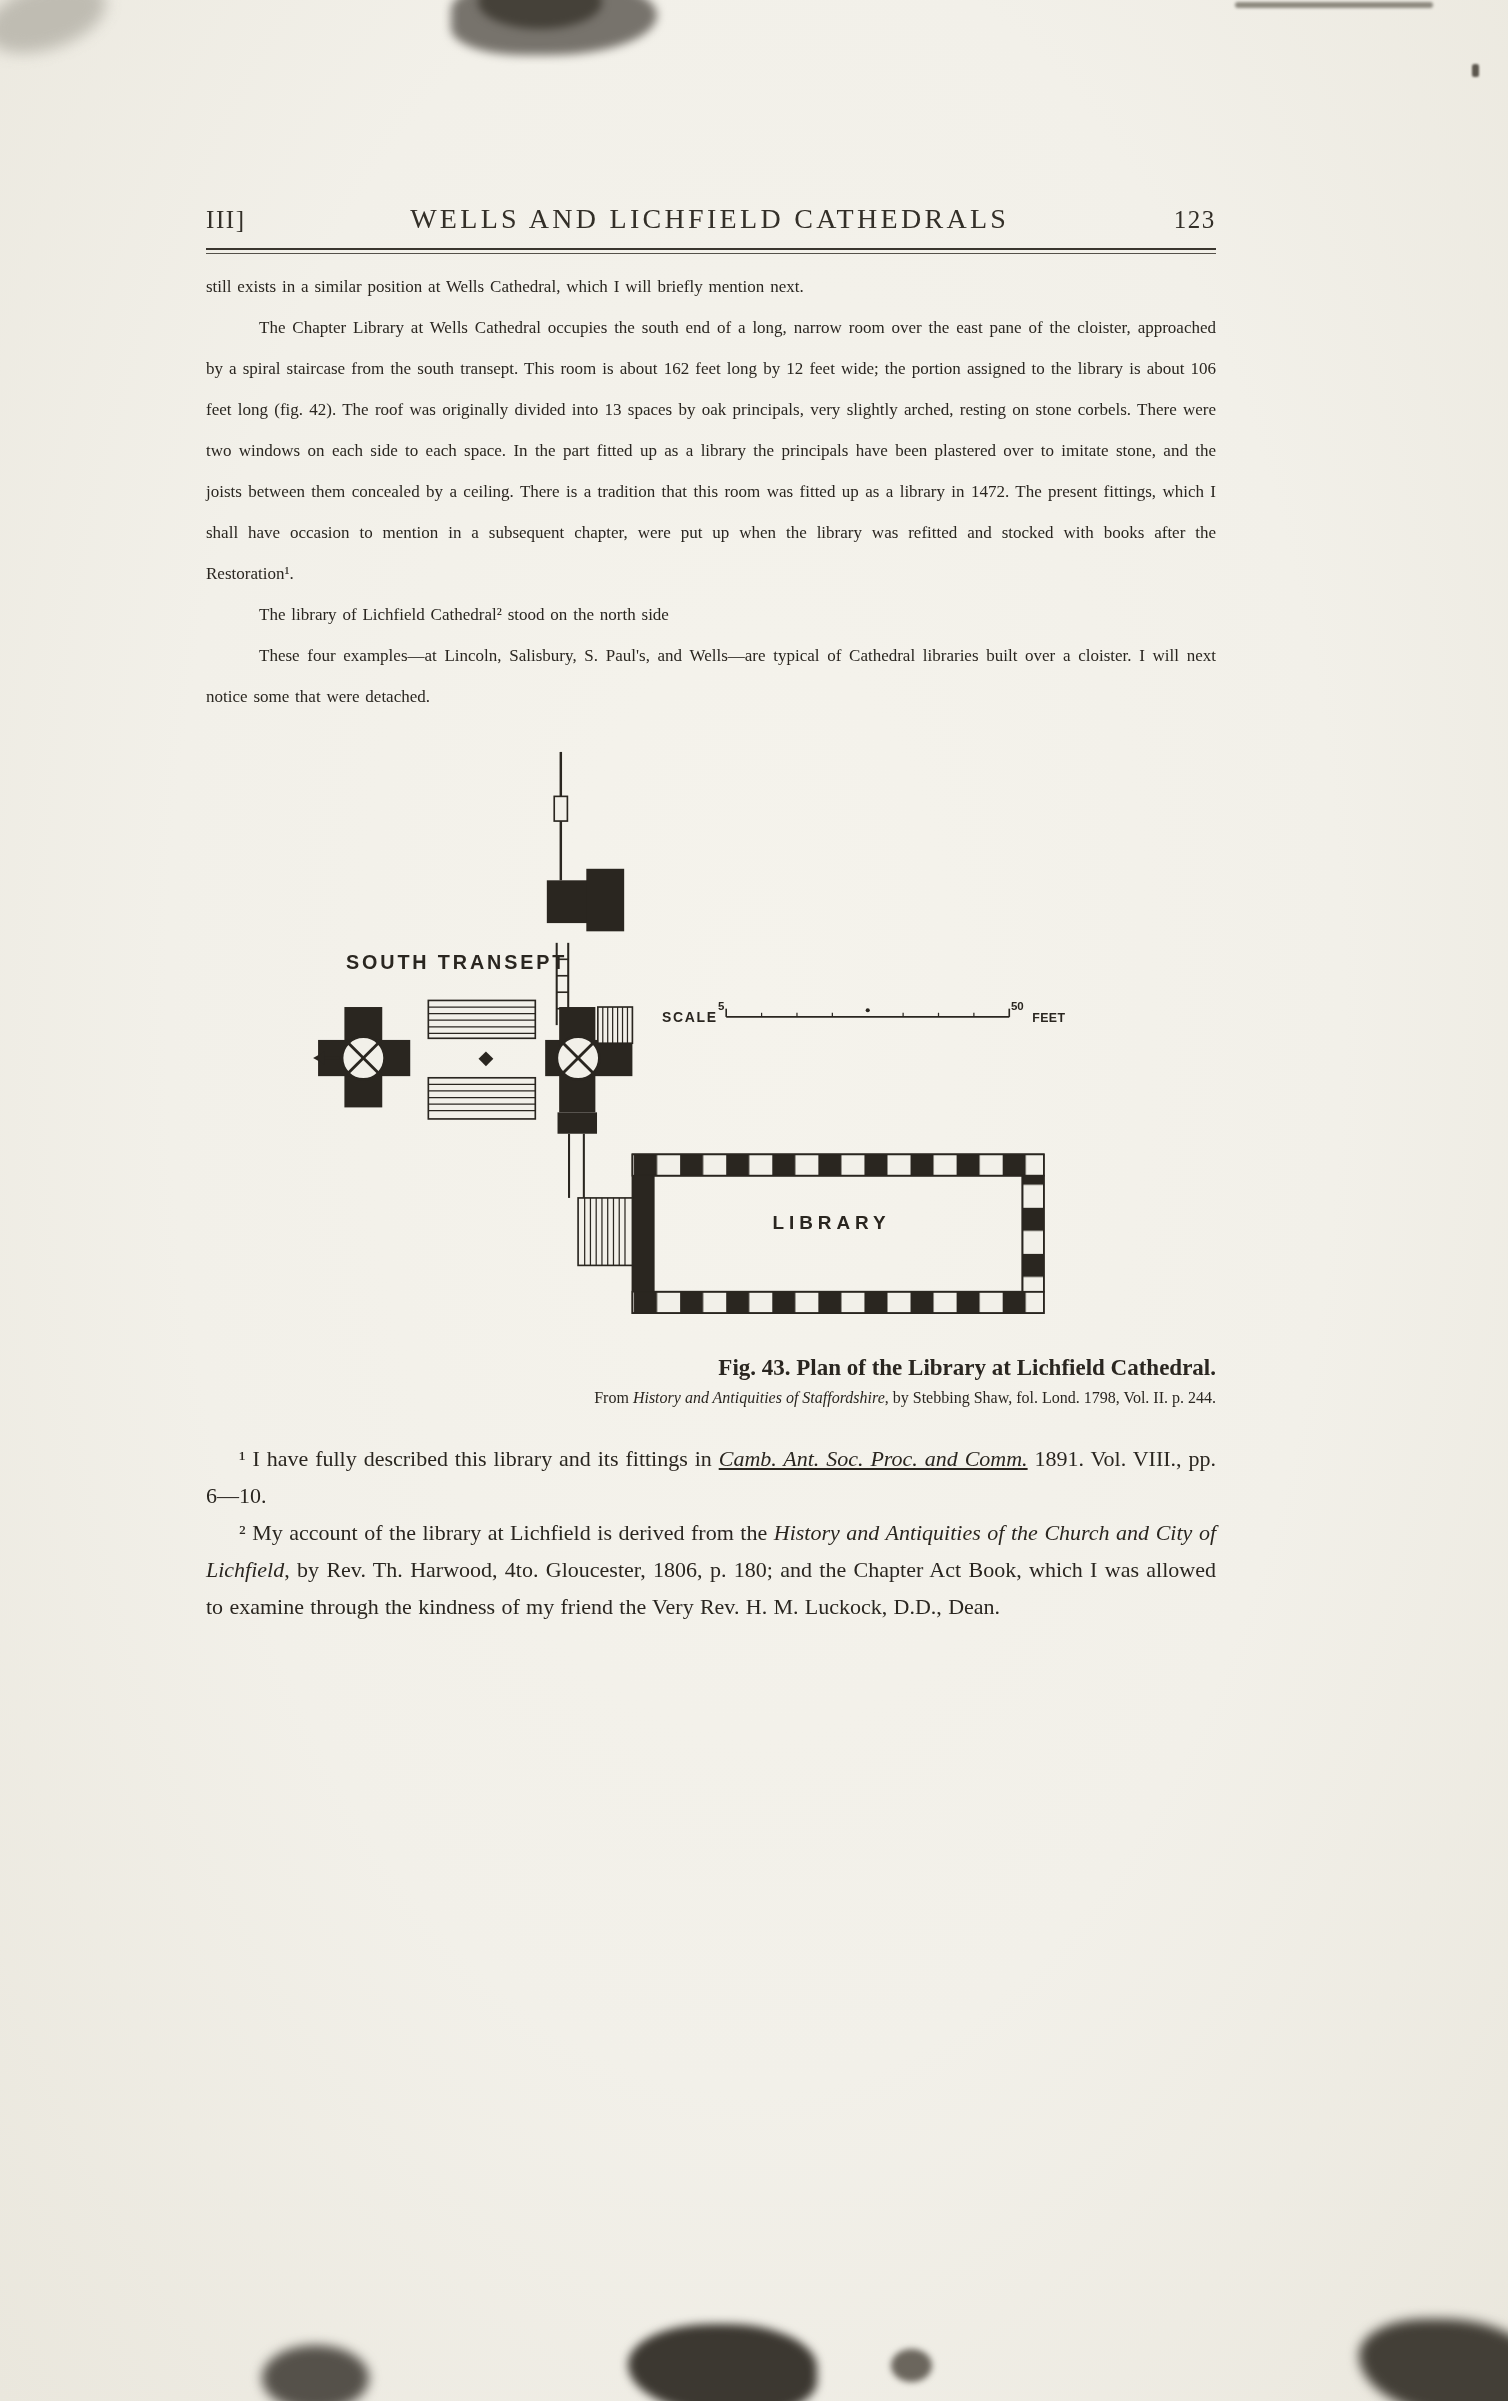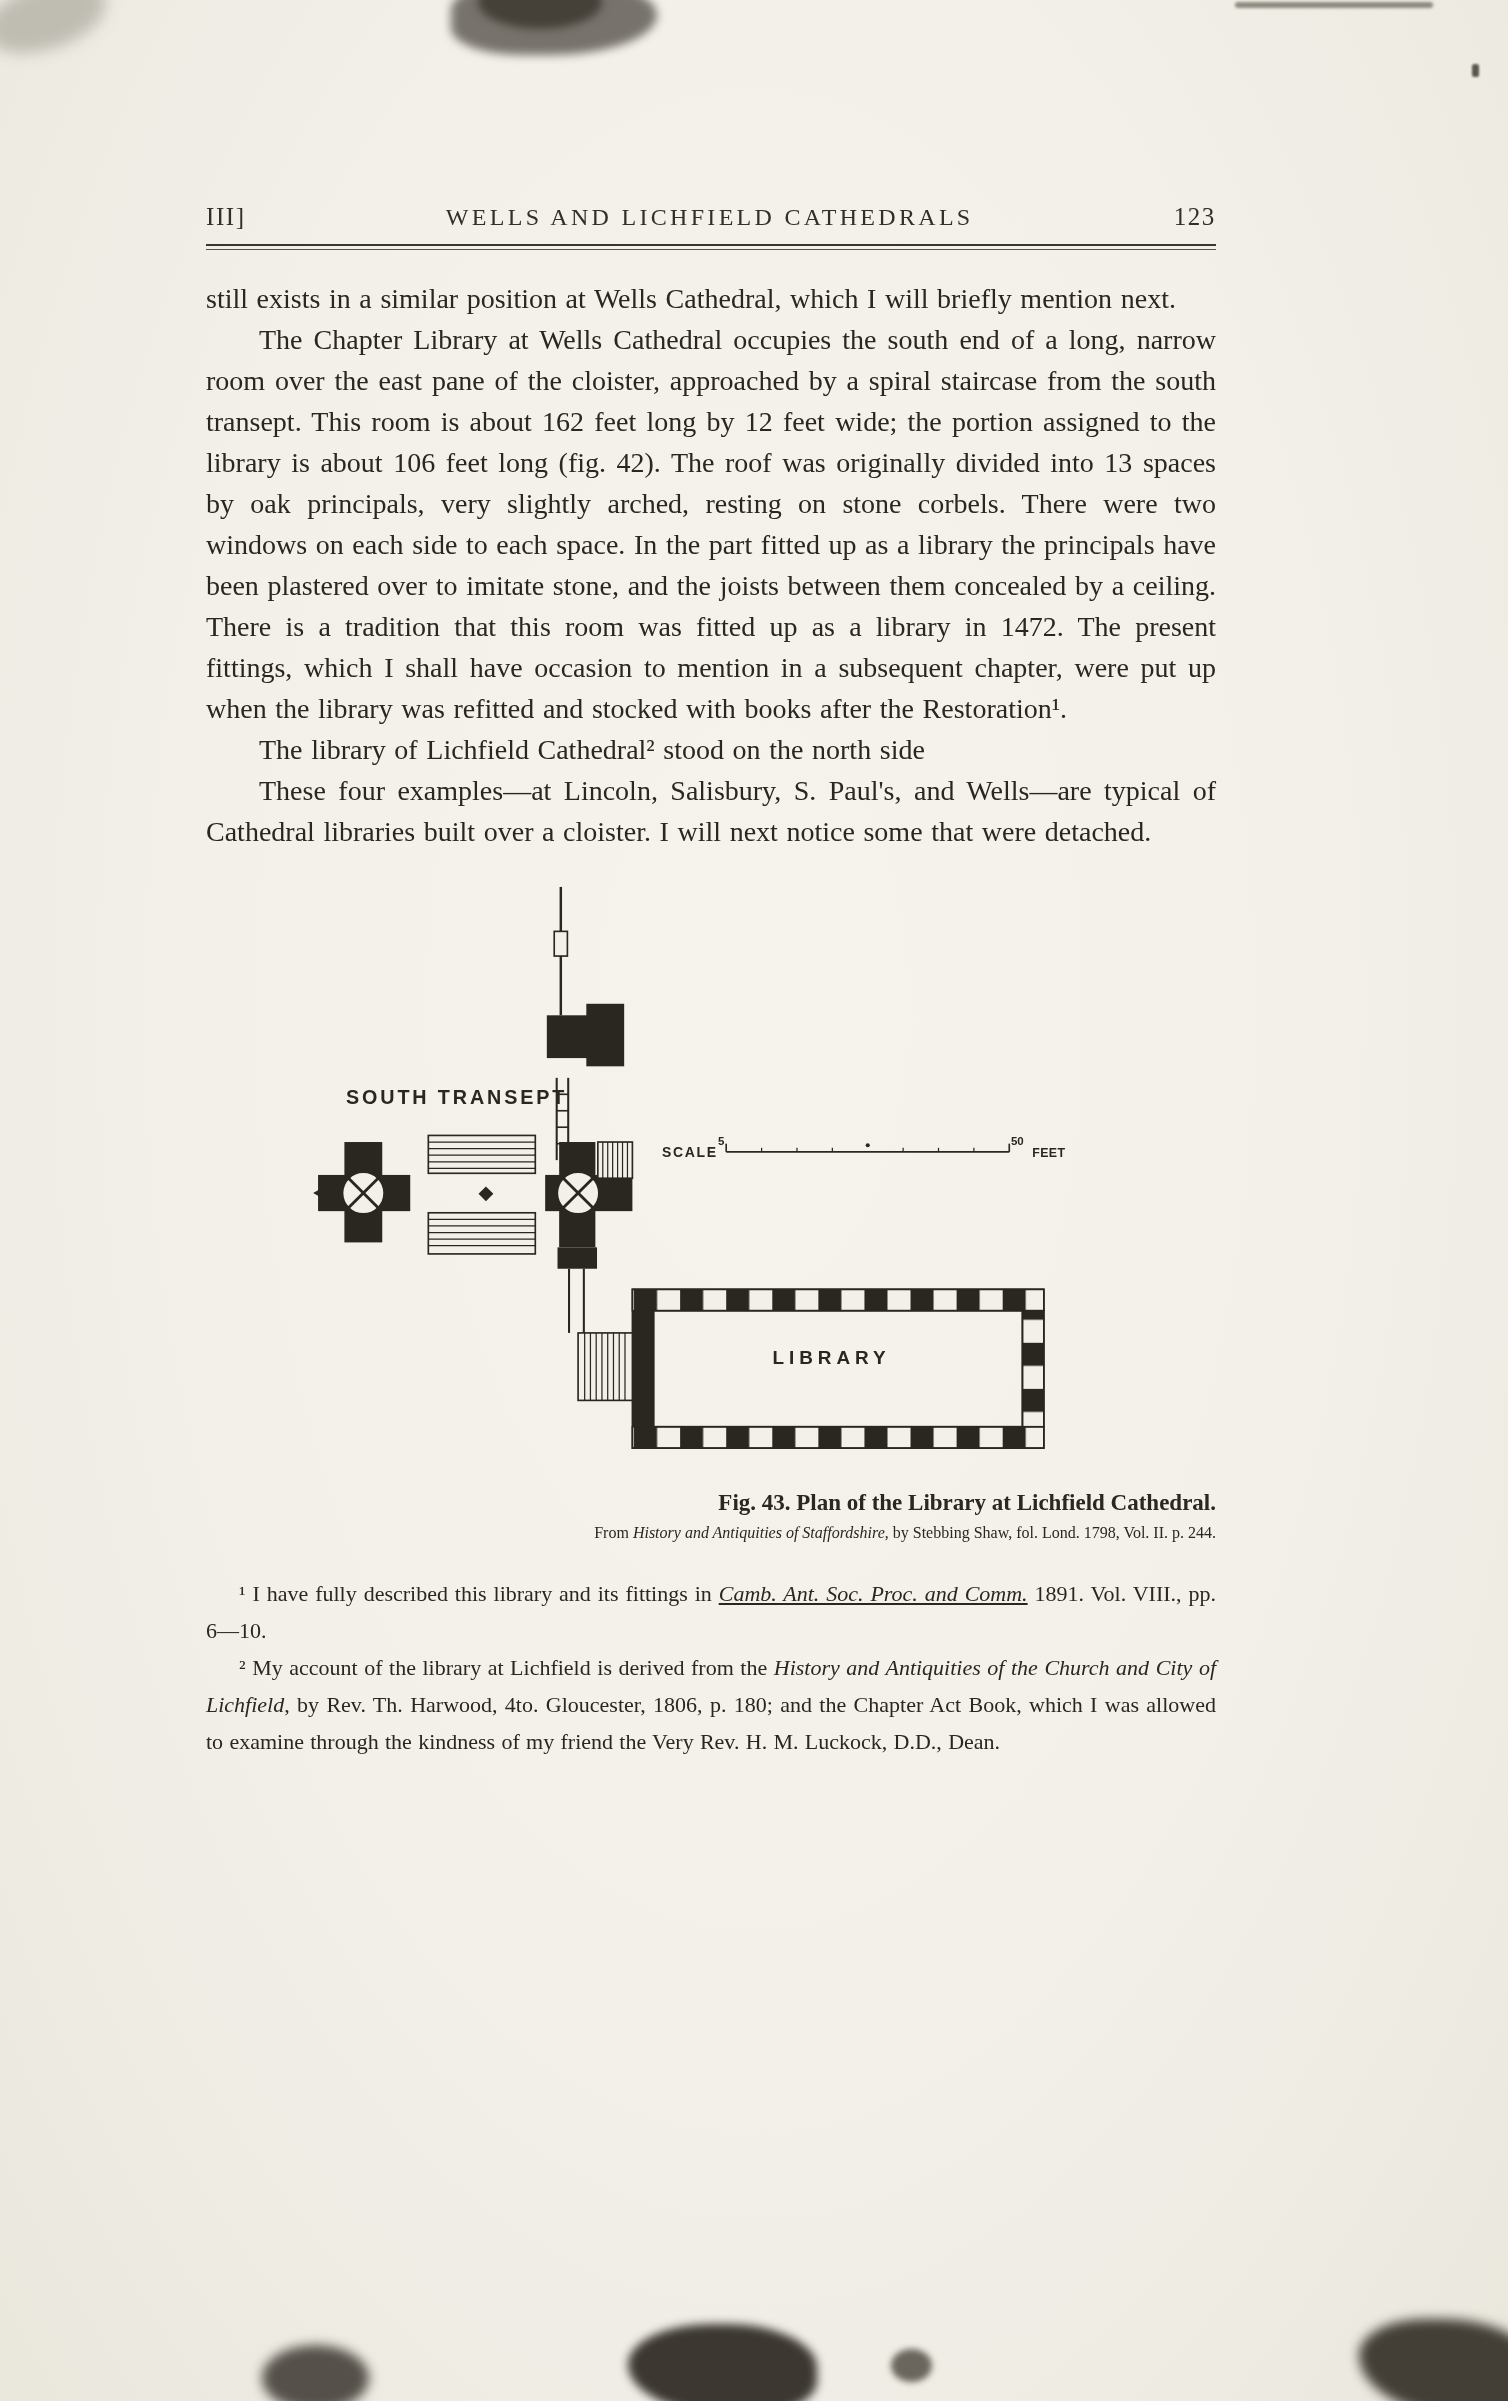--- a/index.html
+++ b/index.html
@@ -16,24 +16,24 @@
   .page{
     position:relative;width:1509px;height:2401px;overflow:hidden;
     background:radial-gradient(ellipse at 50% 42%, #f5f3ec 0%, var(--paper) 55%, #eae7dd 100%);
   }
   .content{position:absolute;left:206px;top:203px;width:1010px;}
   
   .running-head{
     display:flex;justify-content:space-between;align-items:baseline;
     font-size:25px;letter-spacing:1.6px;color:#332f28;
   }
-  .head-title{letter-spacing:3.3px;font-size:24px;}
+  .head-title{letter-spacing:3.3px;font-size:28px;}
   .rule{margin-top:13px;border-top:2.5px solid #3a362f;border-bottom:0.8px solid #55514a;height:2.5px;}
   
-  .body-text{margin-top:28px;font-size:28px;line-height:41px;text-align:justify;word-spacing:1.6px;}
+  .body-text{margin-top:12px;font-size:17px;line-height:41px;text-align:justify;word-spacing:1.6px;}
   .para{margin:0;text-indent:53px;}
   .para.noindent{text-indent:0;}
   
   .plan-figure{margin:30px 0 0 0;}
   .plan-wrap{margin-left:105px;width:758px;height:576px;text-align:center;}
   .plan-label{fill:var(--ink);font-family:"Liberation Sans","DejaVu Sans",sans-serif;font-weight:bold;}
   .ink-f{fill:var(--ink);}
   .ink-s{stroke:var(--ink);fill:none;}
   .paper-f-ink-s{fill:var(--paper);stroke:var(--ink);}
   figcaption{text-align:right;margin-top:32px;}

